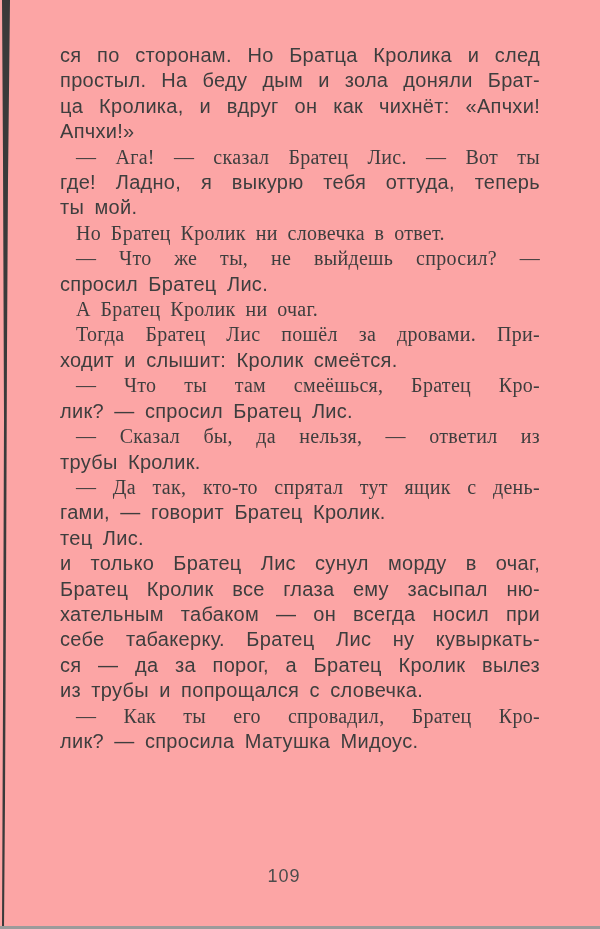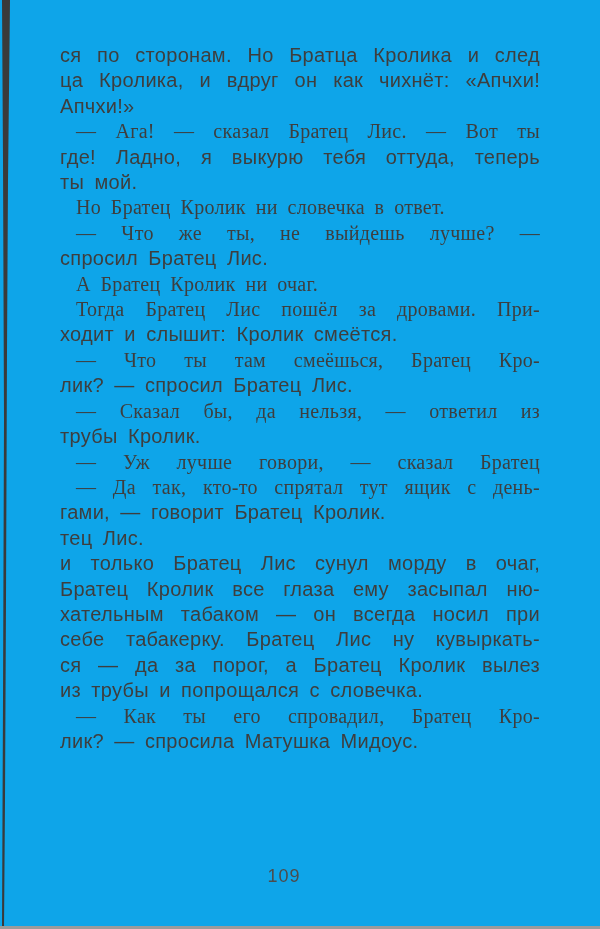--- a/index.html
+++ b/index.html
@@ -10,21 +10,21 @@
     width: 600px;
     height: 929px;
     background: #fcfcfb;
     font-family: "Liberation Sans", sans-serif;
     position: relative;
     overflow: hidden;
   }
   .page {
     position: absolute;
     inset: 0;
-    background: #0ea5e9;
+    background: #fca5a5;
   }
   .spine-svg {
     position: absolute;
     left: 0;
     top: 0;
   }
   .bottom-edge {
     position: absolute;
     left: 0;
     bottom: 0;
@@ -72,36 +72,36 @@
 
   <svg class="spine-svg" width="14" height="929" viewBox="0 0 14 929" aria-hidden="true">
     <polygon points="2,0 10,0 9,90 8,180 7,350 6,600 5,800 4,929 2,929 3,700 4,420 3,160" fill="#3a3a3a"></polygon>
   </svg>
 
   <div class="bottom-edge"></div>
 
   <div class="text-block">
     <div>
         <div class="line just">ся по сторонам. Но Братца Кролика и след</div>
+        <div class="line just">простыл. На беду дым и зола доняли Брат-</div>
         <div class="line just">ца Кролика, и вдруг он как чихнёт: «Апчхи!</div>
         <div class="line">Апчхи!»</div>
         <div class="line indent just">— Ага! — сказал Братец Лис. — Вот ты</div>
         <div class="line just">где! Ладно, я выкурю тебя оттуда, теперь</div>
         <div class="line">ты мой.</div>
         <div class="line indent">Но Братец Кролик ни словечка в ответ.</div>
-        <div class="line indent just">— Что же ты, не выйдешь лучше? —</div>
+        <div class="line indent just">— Что же ты, не выйдешь спросил? —</div>
         <div class="line">спросил Братец Лис.</div>
         <div class="line indent">А Братец Кролик ни очаг.</div>
         <div class="line indent just">Тогда Братец Лис пошёл за дровами. При-</div>
         <div class="line">ходит и слышит: Кролик смеётся.</div>
         <div class="line indent just">— Что ты там смеёшься, Братец Кро-</div>
         <div class="line">лик? — спросил Братец Лис.</div>
         <div class="line indent just">— Сказал бы, да нельзя, — ответил из</div>
         <div class="line">трубы Кролик.</div>
-        <div class="line indent just">— Уж лучше говори, — сказал Братец</div>
         <div class="line indent just">— Да так, кто-то спрятал тут ящик с день-</div>
         <div class="line">гами, — говорит Братец Кролик.</div>
         <div class="line">тец Лис.</div>
         <div class="line just">и только Братец Лис сунул морду в очаг,</div>
         <div class="line just">Братец Кролик все глаза ему засыпал ню-</div>
         <div class="line just">хательным табаком — он всегда носил при</div>
         <div class="line just">себе табакерку. Братец Лис ну кувыркать-</div>
         <div class="line just">ся — да за порог, а Братец Кролик вылез</div>
         <div class="line">из трубы и попрощался с словечка.</div>
         <div class="line indent just">— Как ты его спровадил, Братец Кро-</div>

